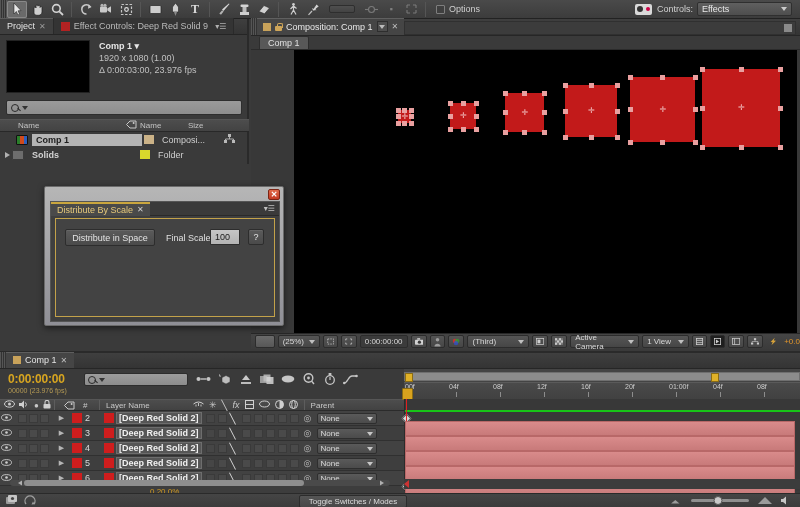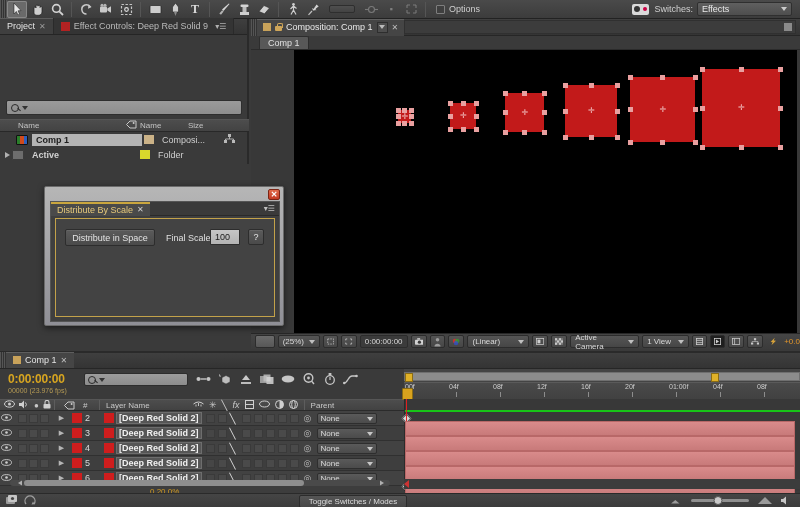--- a/index.html
+++ b/index.html
@@ -112,21 +112,21 @@
     border-left:5px solid #b0b0b0;margin-left:5px;margin-right:2px;}
 
   
   .ec-blank{position:absolute;left:0;top:145px;width:249px;height:204px;background:#3a3a3a;}
 
   
   .comp-panel{
     position:absolute;left:251px;top:19px;width:549px;height:330px;background:#3a3a3a;
   }
   .comp-tabrow{
-    height:17px;background:linear-gradient(#3f3f3f,#343434);display:flex;align-items:center;
+    height:17px;background:linear-gradient(#3f3f3f,#343434);display:flex;align-items:flex-end;
     border-bottom:1px solid #262626;
   }
   .ctab{height:17px;display:flex;align-items:center;gap:4px;padding:0 6px;font-size:9px;}
   .ctab.active{background:#454545;color:#e8e8e8;box-shadow:inset 0 1px 0 #606060;}
   .ctab.inactive{color:#909090;background:#383838;}
   .goldsq{width:8px;height:8px;background:#c8a25a;}
   .lock{width:7px;height:8px;position:relative;}
   .lock:before{content:"";position:absolute;left:0;bottom:0;width:7px;height:5px;background:#cfa659;border-radius:1px;}
   .lock:after{content:"";position:absolute;left:1.5px;top:0;width:4px;height:4px;
     border:1.2px solid #cfa659;border-bottom:none;border-radius:2px 2px 0 0;}
@@ -377,41 +377,49 @@
       <svg width="11" height="10" viewBox="0 0 11 10">
           <path d="M1 1 L4 1 M1 1 L1 4 M10 1 L7 1 M10 1 L10 4 M1 9 L4 9 M1 9 L1 6 M10 9 L7 9 M10 9 L10 6" stroke="#bbb" stroke-width="1.1" fill="none"></path>
         </svg>
     </div>
     <div class="tb-sep"></div>
     <div class="snap-box"></div>
     <div class="tb-label">Options</div>
 
     <div class="tb-spacer"></div>
     <div class="cam-icon"></div>
-    <div class="ws-label">Switches:</div>
+    <div class="ws-label">Controls:</div>
     <div class="ws-select">
       <span>Effects</span>
       <span class="car"></span>
     </div>
     <div style="width:8px;"></div>
   </div>
 
   <div class="project-panel">
     <div class="panel-tabs">
       <div class="ptab active">
         <span>Project</span>
         <span class="x">✕</span>
       </div>
       <div class="ptab">
         <span class="tabswatch"></span>
         <span>Effect Controls: Deep Red Solid 9</span>
         <span class="tabmenu">▾☰</span>
       </div>
     </div>
 
+    <div class="proj-header">
+      <div class="proj-thumb"></div>
+      <div class="proj-meta">
+        <div class="t"><span>Comp 1</span> ▾</div>
+        <div class="d">1920 x 1080 (1.00)</div>
+        <div class="d">Δ 0:00:03:00, 23.976 fps</div>
+      </div>
+    </div>
 
     <div class="proj-search">
       <span class="mag"></span>
       <span class="searchcar"></span>
     </div>
 
     <div class="proj-colhead">
       <div class="c1">Name</div>
       <div style="width:14px;">
         <svg width="11" height="9" viewBox="0 0 11 9">
@@ -434,21 +442,21 @@
             <rect x="0" y="6" width="3" height="3" fill="#b9b9b9"></rect>
             <rect x="8" y="6" width="3" height="3" fill="#b9b9b9"></rect>
             <path d="M5.5 3 L5.5 5 M1.5 5 L9.5 5 M1.5 5 L1.5 6 M9.5 5 L9.5 6" stroke="#b9b9b9" stroke-width=".9" fill="none"></path>
           </svg>
       </div>
     </div>
 
     <div class="proj-row r2">
       <div class="tri"></div>
       <div class="pr-icon" style="background:#6d6d6d;border:1px solid #3b3b3b;border-radius:1px;margin-left:0;"></div>
-      <div class="pr-name plain">Active</div>
+      <div class="pr-name plain">Solids</div>
       <div class="pr-sw" style="background:#d8d82c;"></div>
       <div class="pr-type">Folder</div>
     </div>
 
     <div class="ec-blank"></div>
   </div>
 
   <div class="comp-panel">
     <div class="comp-tabrow">
       <div style="width:6px;height:17px;background:repeating-linear-gradient(to right,#555 0 1px,#333 1px 2px);"></div>
@@ -583,21 +591,21 @@
           </svg>
       </div>
       <div class="cb-btn">
         <svg width="11" height="10" viewBox="0 0 11 10">
             <circle cx="4" cy="3.5" r="3" fill="#d03030" opacity=".9"></circle>
             <circle cx="7" cy="3.5" r="3" fill="#30a030" opacity=".75"></circle>
             <circle cx="5.5" cy="6.5" r="3" fill="#3050d0" opacity=".75"></circle>
           </svg>
       </div>
       <div class="cb-sel" style="width:80px;justify-content:space-between;">
-        <span>(Linear)</span>
+        <span>(Third)</span>
         <span class="car"></span>
       </div>
       <div class="cb-btn">
         <svg width="11" height="9" viewBox="0 0 11 9">
             <rect x=".5" y=".5" width="10" height="8" fill="none" stroke="#cfcfcf" stroke-width="1"></rect>
             <rect x="2" y="2" width="4" height="5" fill="#cfcfcf"></rect>
           </svg>
       </div>
       <div class="cb-btn">
         <svg width="11" height="9" viewBox="0 0 11 9">

